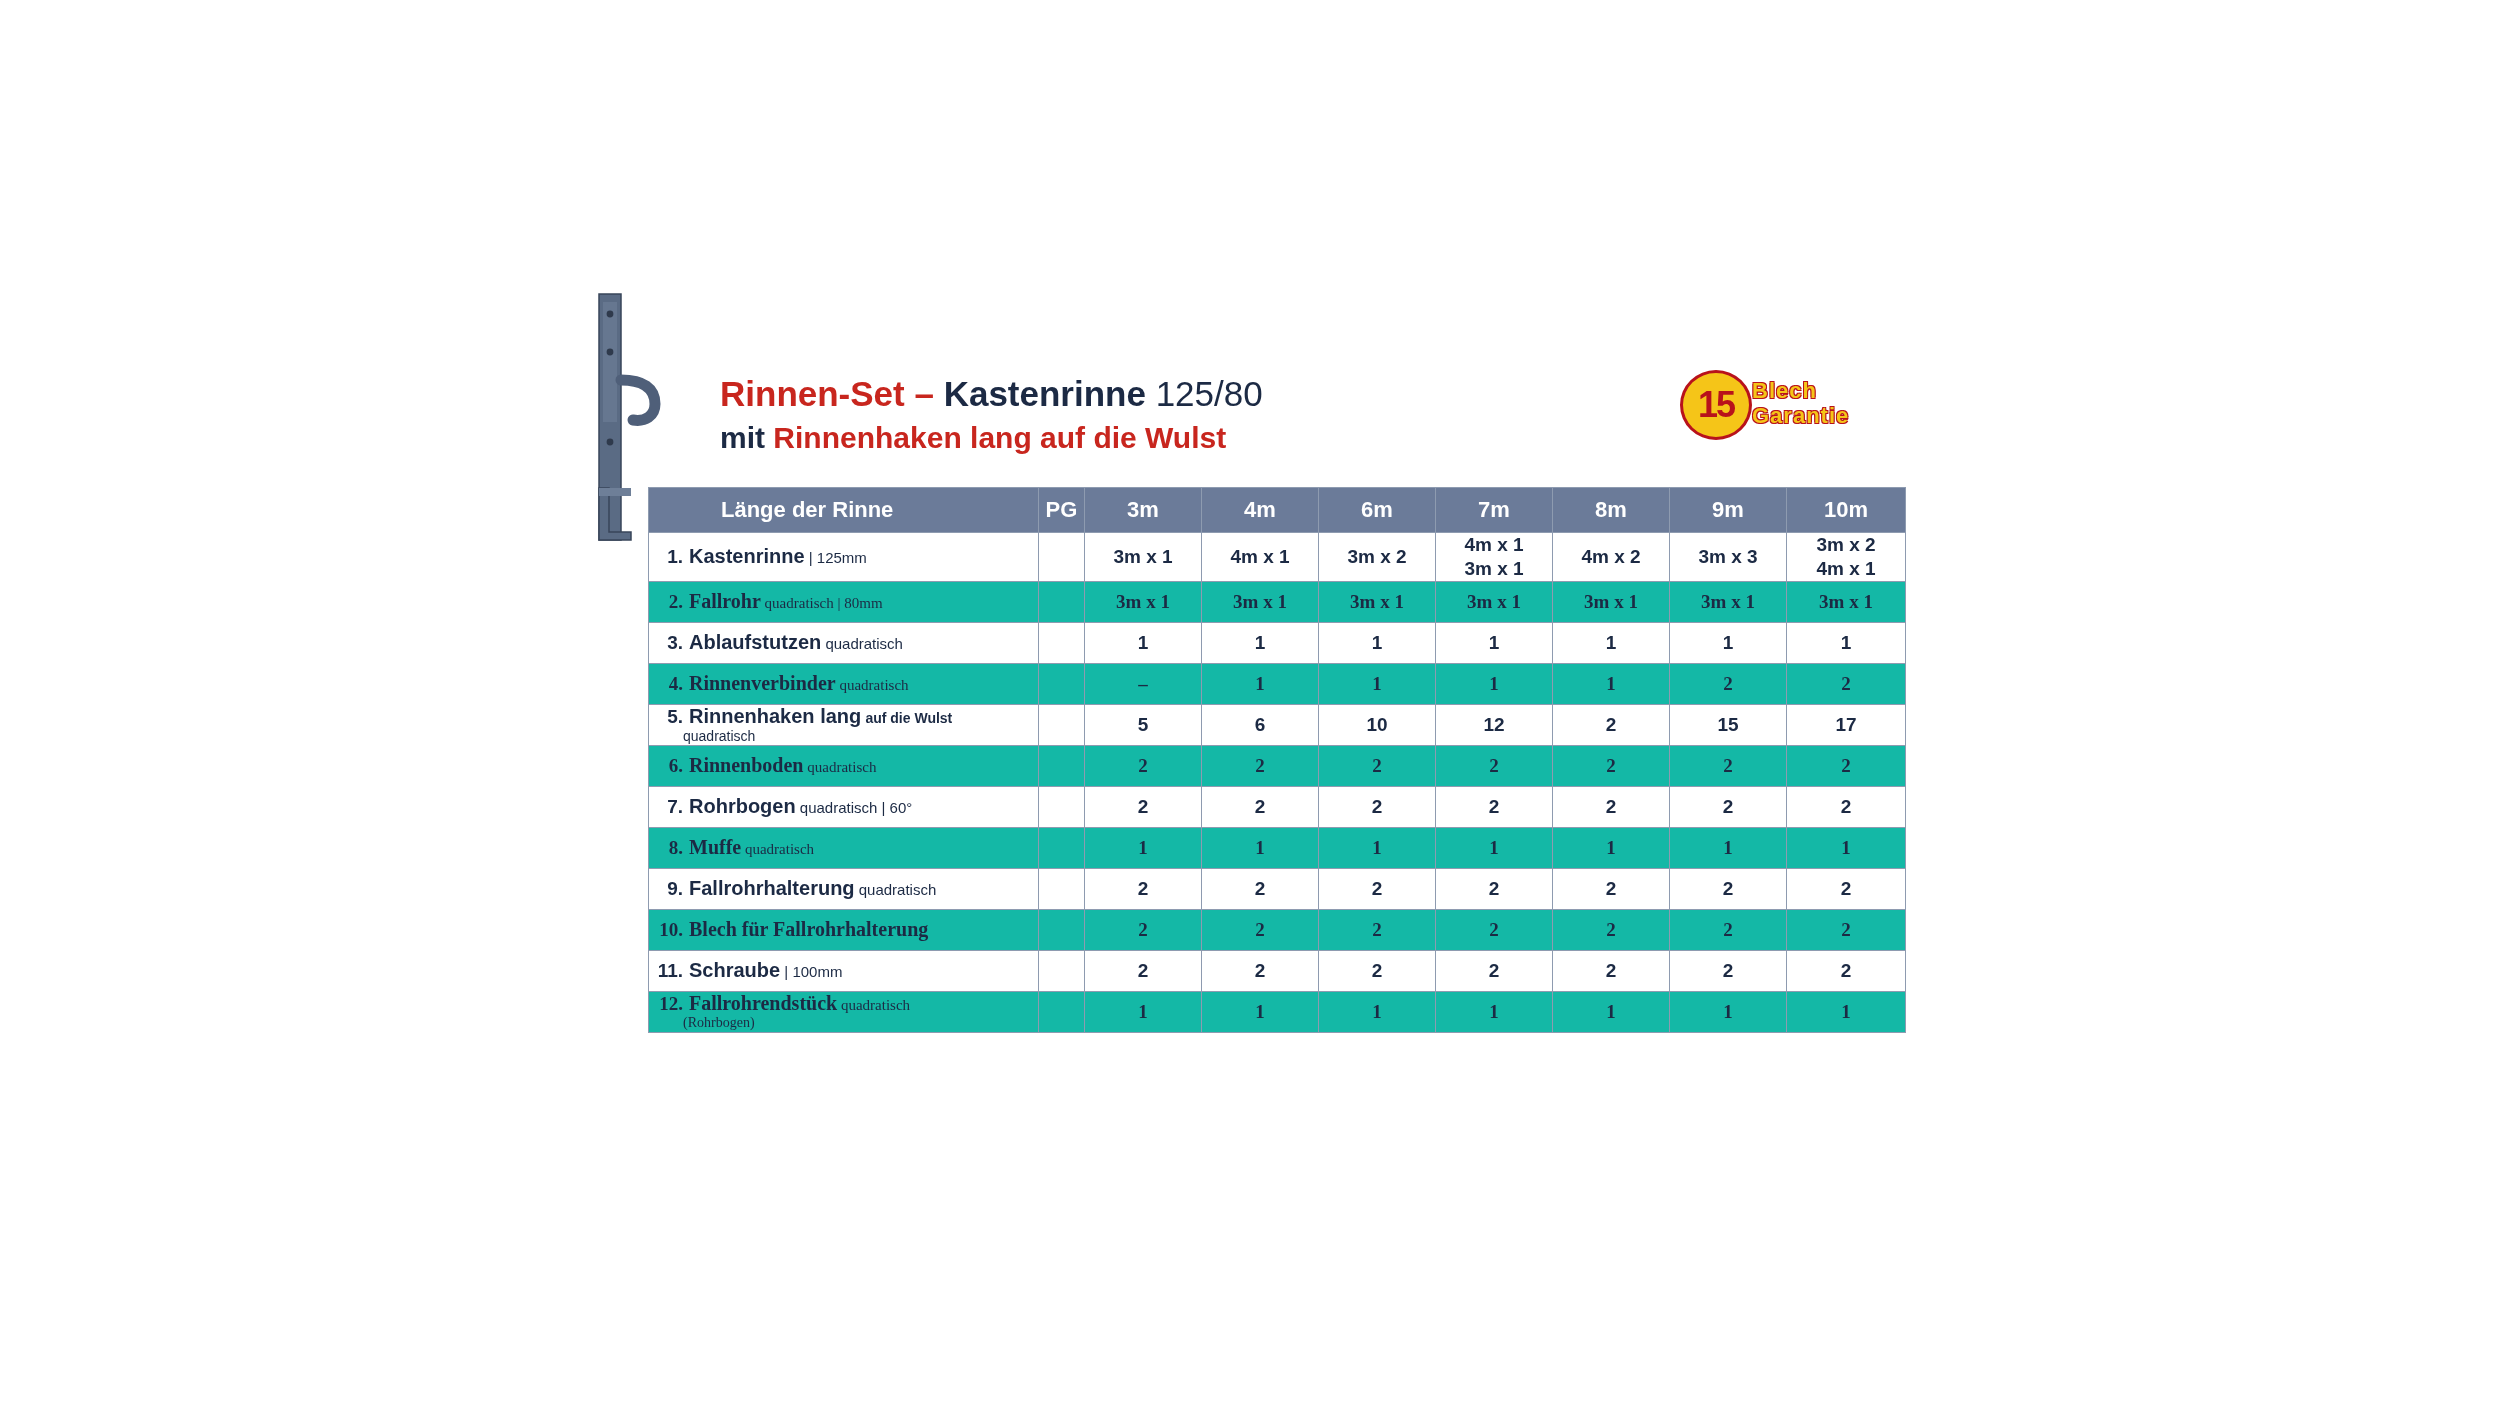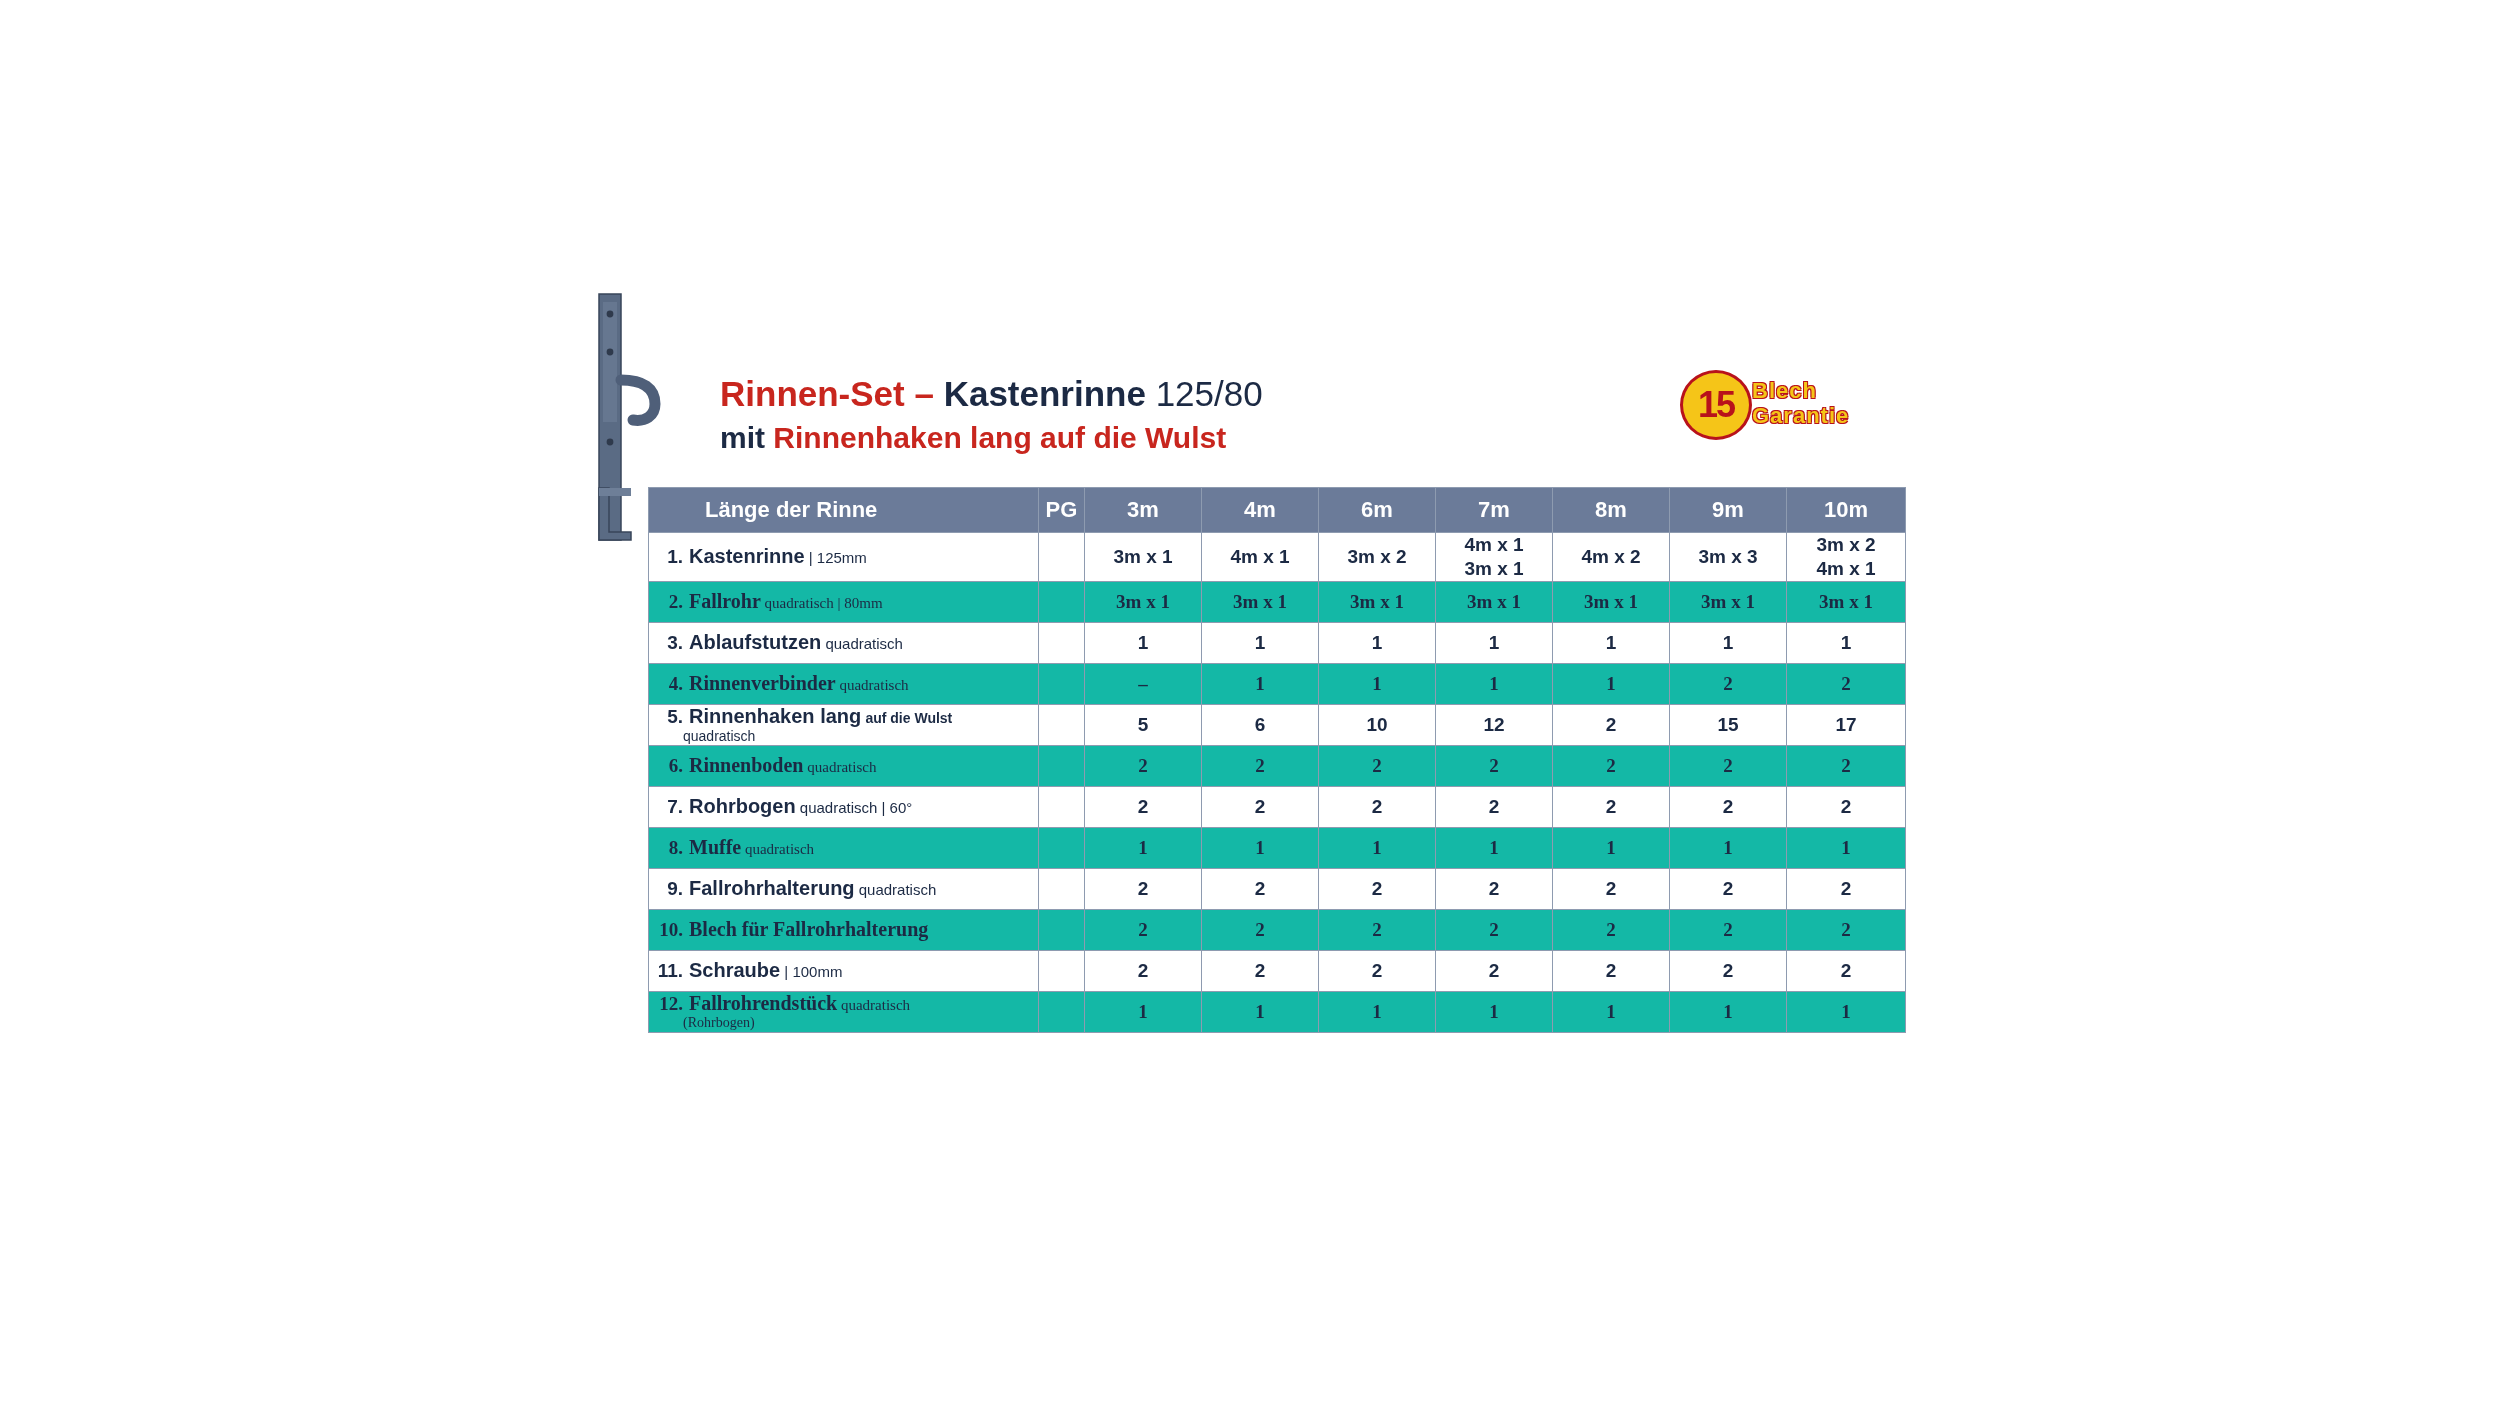--- a/index.html
+++ b/index.html
@@ -126,21 +126,21 @@
   }
   thead th {
     background: #6b7b99;
     color: #ffffff;
     font-size: 22px;
     font-weight: bold;
     height: 44px;
   }
   thead th.first {
     text-align: left;
-    padding-left: 56px;
+    padding-left: 72px;
   }
   tbody td {
     color: #1c2a44;
     font-size: 19px;
     text-align: center;
     height: 40px;
   }
   tbody tr.alt td {
     background: #14b8a6;
     font-family: Liberation Serif, serif;

